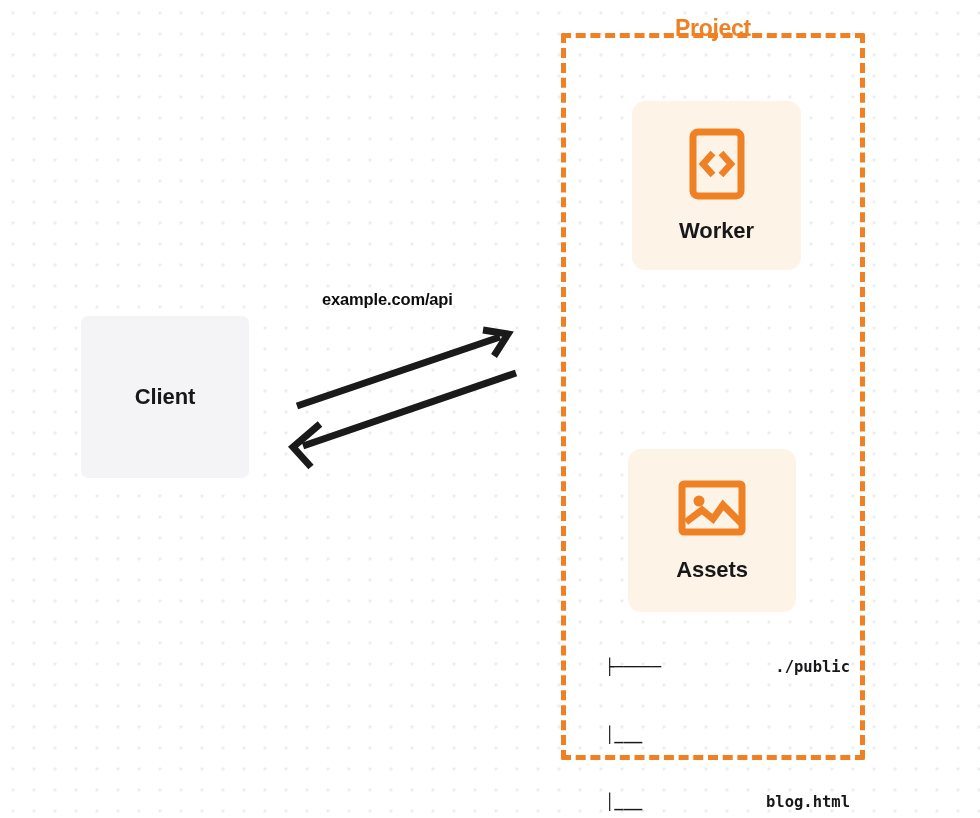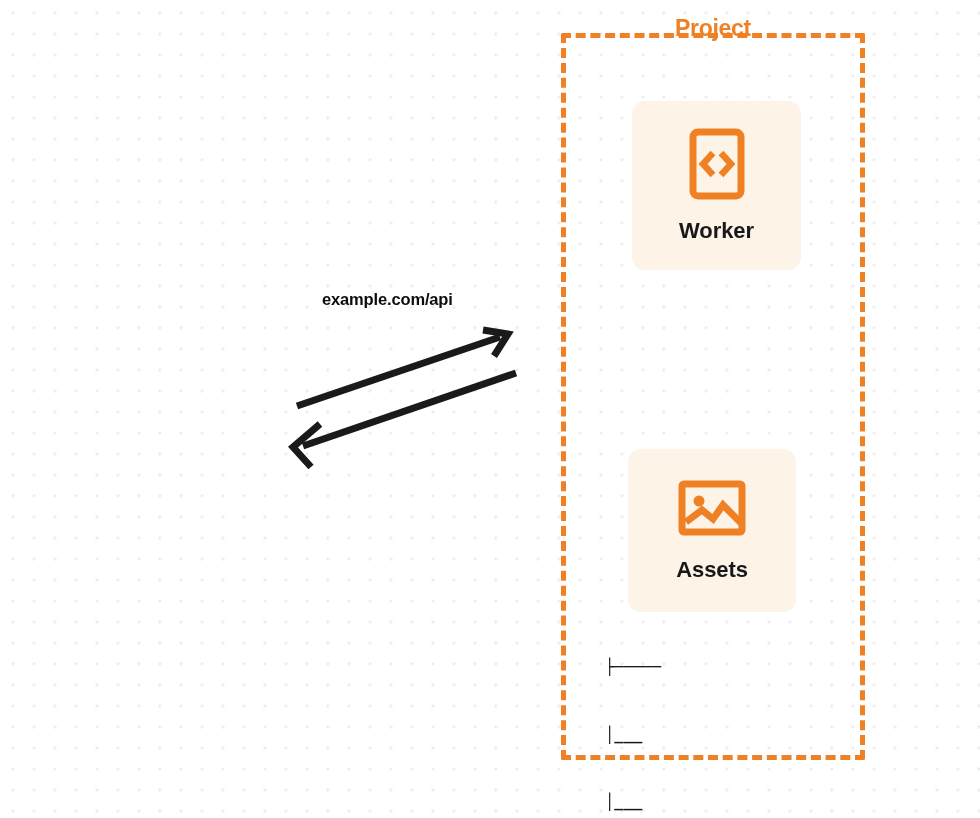--- a/index.html
+++ b/index.html
@@ -150,20 +150,23 @@
     flex: 1;
     text-align: right;
     white-space: pre;
   }
 </style>
 </head>
 <body>
 
 <div id="canvas">
 
+  <div id="client-box">
+    <span class="box-label">Client</span>
+  </div>
 
   <svg id="arrows" viewBox="0 0 980 818" xmlns="http://www.w3.org/2000/svg">
 
     <g>
       <line x1="297" y1="406" x2="500" y2="337" stroke="#1a1a1a" stroke-width="7" stroke-linecap="butt"></line>
       <polyline points="483,330 508,334 494,356" fill="none" stroke="#1a1a1a" stroke-width="7" stroke-linecap="butt" stroke-linejoin="miter"></polyline>
     </g>
 
     <g>
       <line x1="516" y1="373" x2="303" y2="446" stroke="#1a1a1a" stroke-width="7" stroke-linecap="butt"></line>
@@ -195,24 +198,26 @@
           <circle cx="21" cy="22" r="5.5" fill="#ef8124"></circle>
           <polyline points="8,43 24,31 35,40 45,26 63,44" fill="none" stroke="#ef8124" stroke-width="7" stroke-linecap="butt" stroke-linejoin="miter"></polyline>
         </svg>
       </span>
       <span class="service-label">Assets</span>
     </div>
 
     <div id="file-tree">
       <div class="tree-row">
         <span class="tree-branch">├─────</span>
+        <span class="tree-name">./public</span>
       </div>
       <div class="tree-row">
         <span class="tree-branch">│___</span>
       </div>
       <div class="tree-row">
         <span class="tree-branch">│___</span>
+        <span class="tree-name">blog.html</span>
       </div>
       
     </div>
 
   </div>
 </div>
 
 </body></html>

